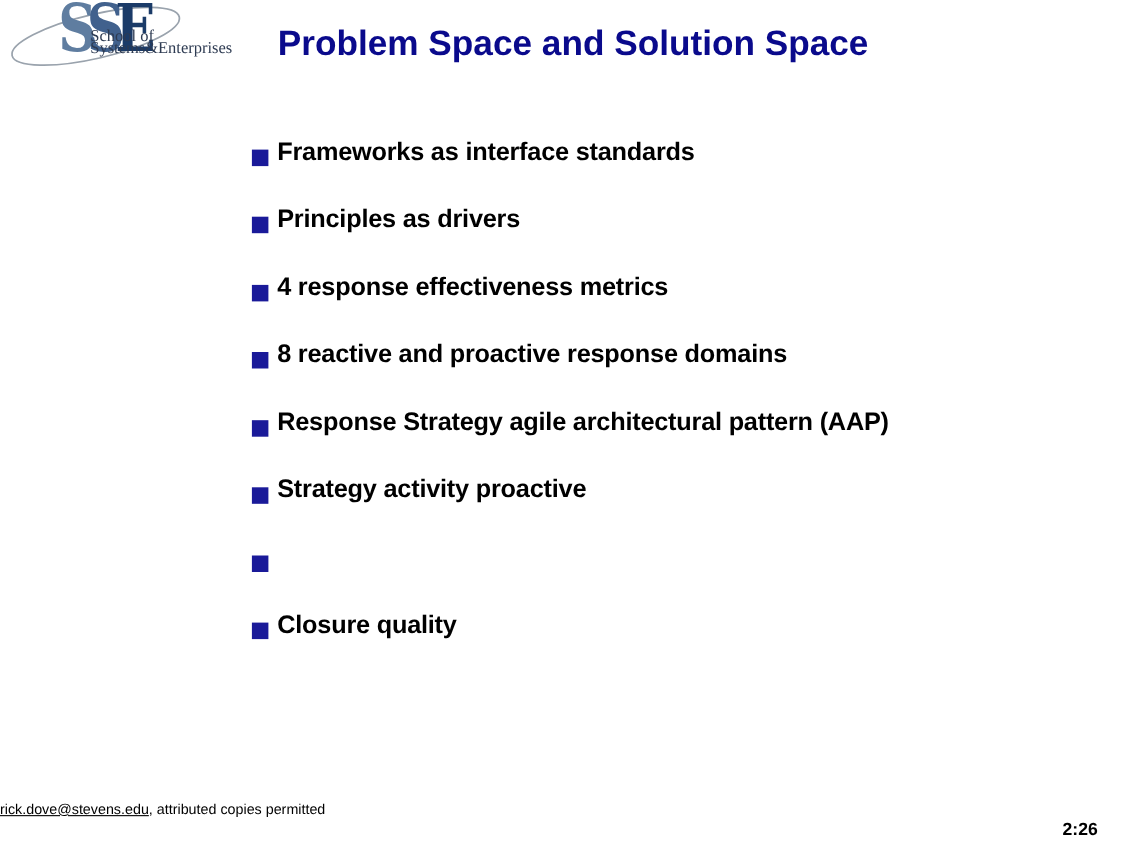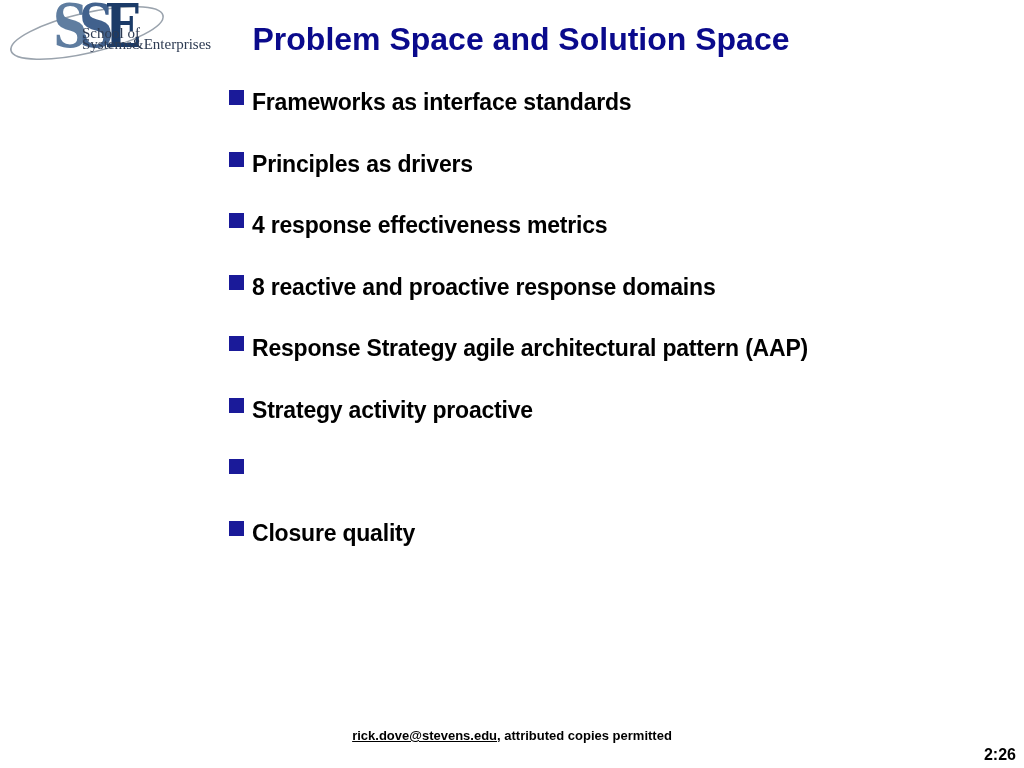--- a/index.html
+++ b/index.html
@@ -53,43 +53,43 @@
     padding-left:18px;
   }
 
   
   .bullets{
     position:absolute;left:229px;top:89px;
     margin:0;padding:0;list-style:none;
   }
   .bullets li{
     height:61.5px;
-    display:flex;align-items:flex-start;
+    display:flex;align-items:flex-end;
   }
   .sq{
     width:15px;height:15px;flex:0 0 auto;
     background:var(--bullet-color);
     margin-right:8px;margin-top:1px;
   }
   .btxt{
     font-size:23px;font-weight:bold;
     color:var(--text-color);
     white-space:nowrap;letter-spacing:-.2px;
   }
 
   
   .footer{
     position:absolute;left:0;top:728px;width:100%;
-    text-align:center;
-    font-size:13px;font-weight:bold;
+    text-align:left;
+    font-size:13px;font-weight:normal;
     color:var(--text-color);white-space:nowrap;
   }
   .footer .email{text-decoration:underline;color:var(--text-color);}
   .clock{
-    position:absolute;right:8px;top:746px;
+    position:absolute;right:26px;top:746px;
     font-size:16px;font-weight:bold;
     color:var(--text-color);
   }
 </style>
 </head>
 <body>
 
 <div class="slide">
 
   <div class="logo">

